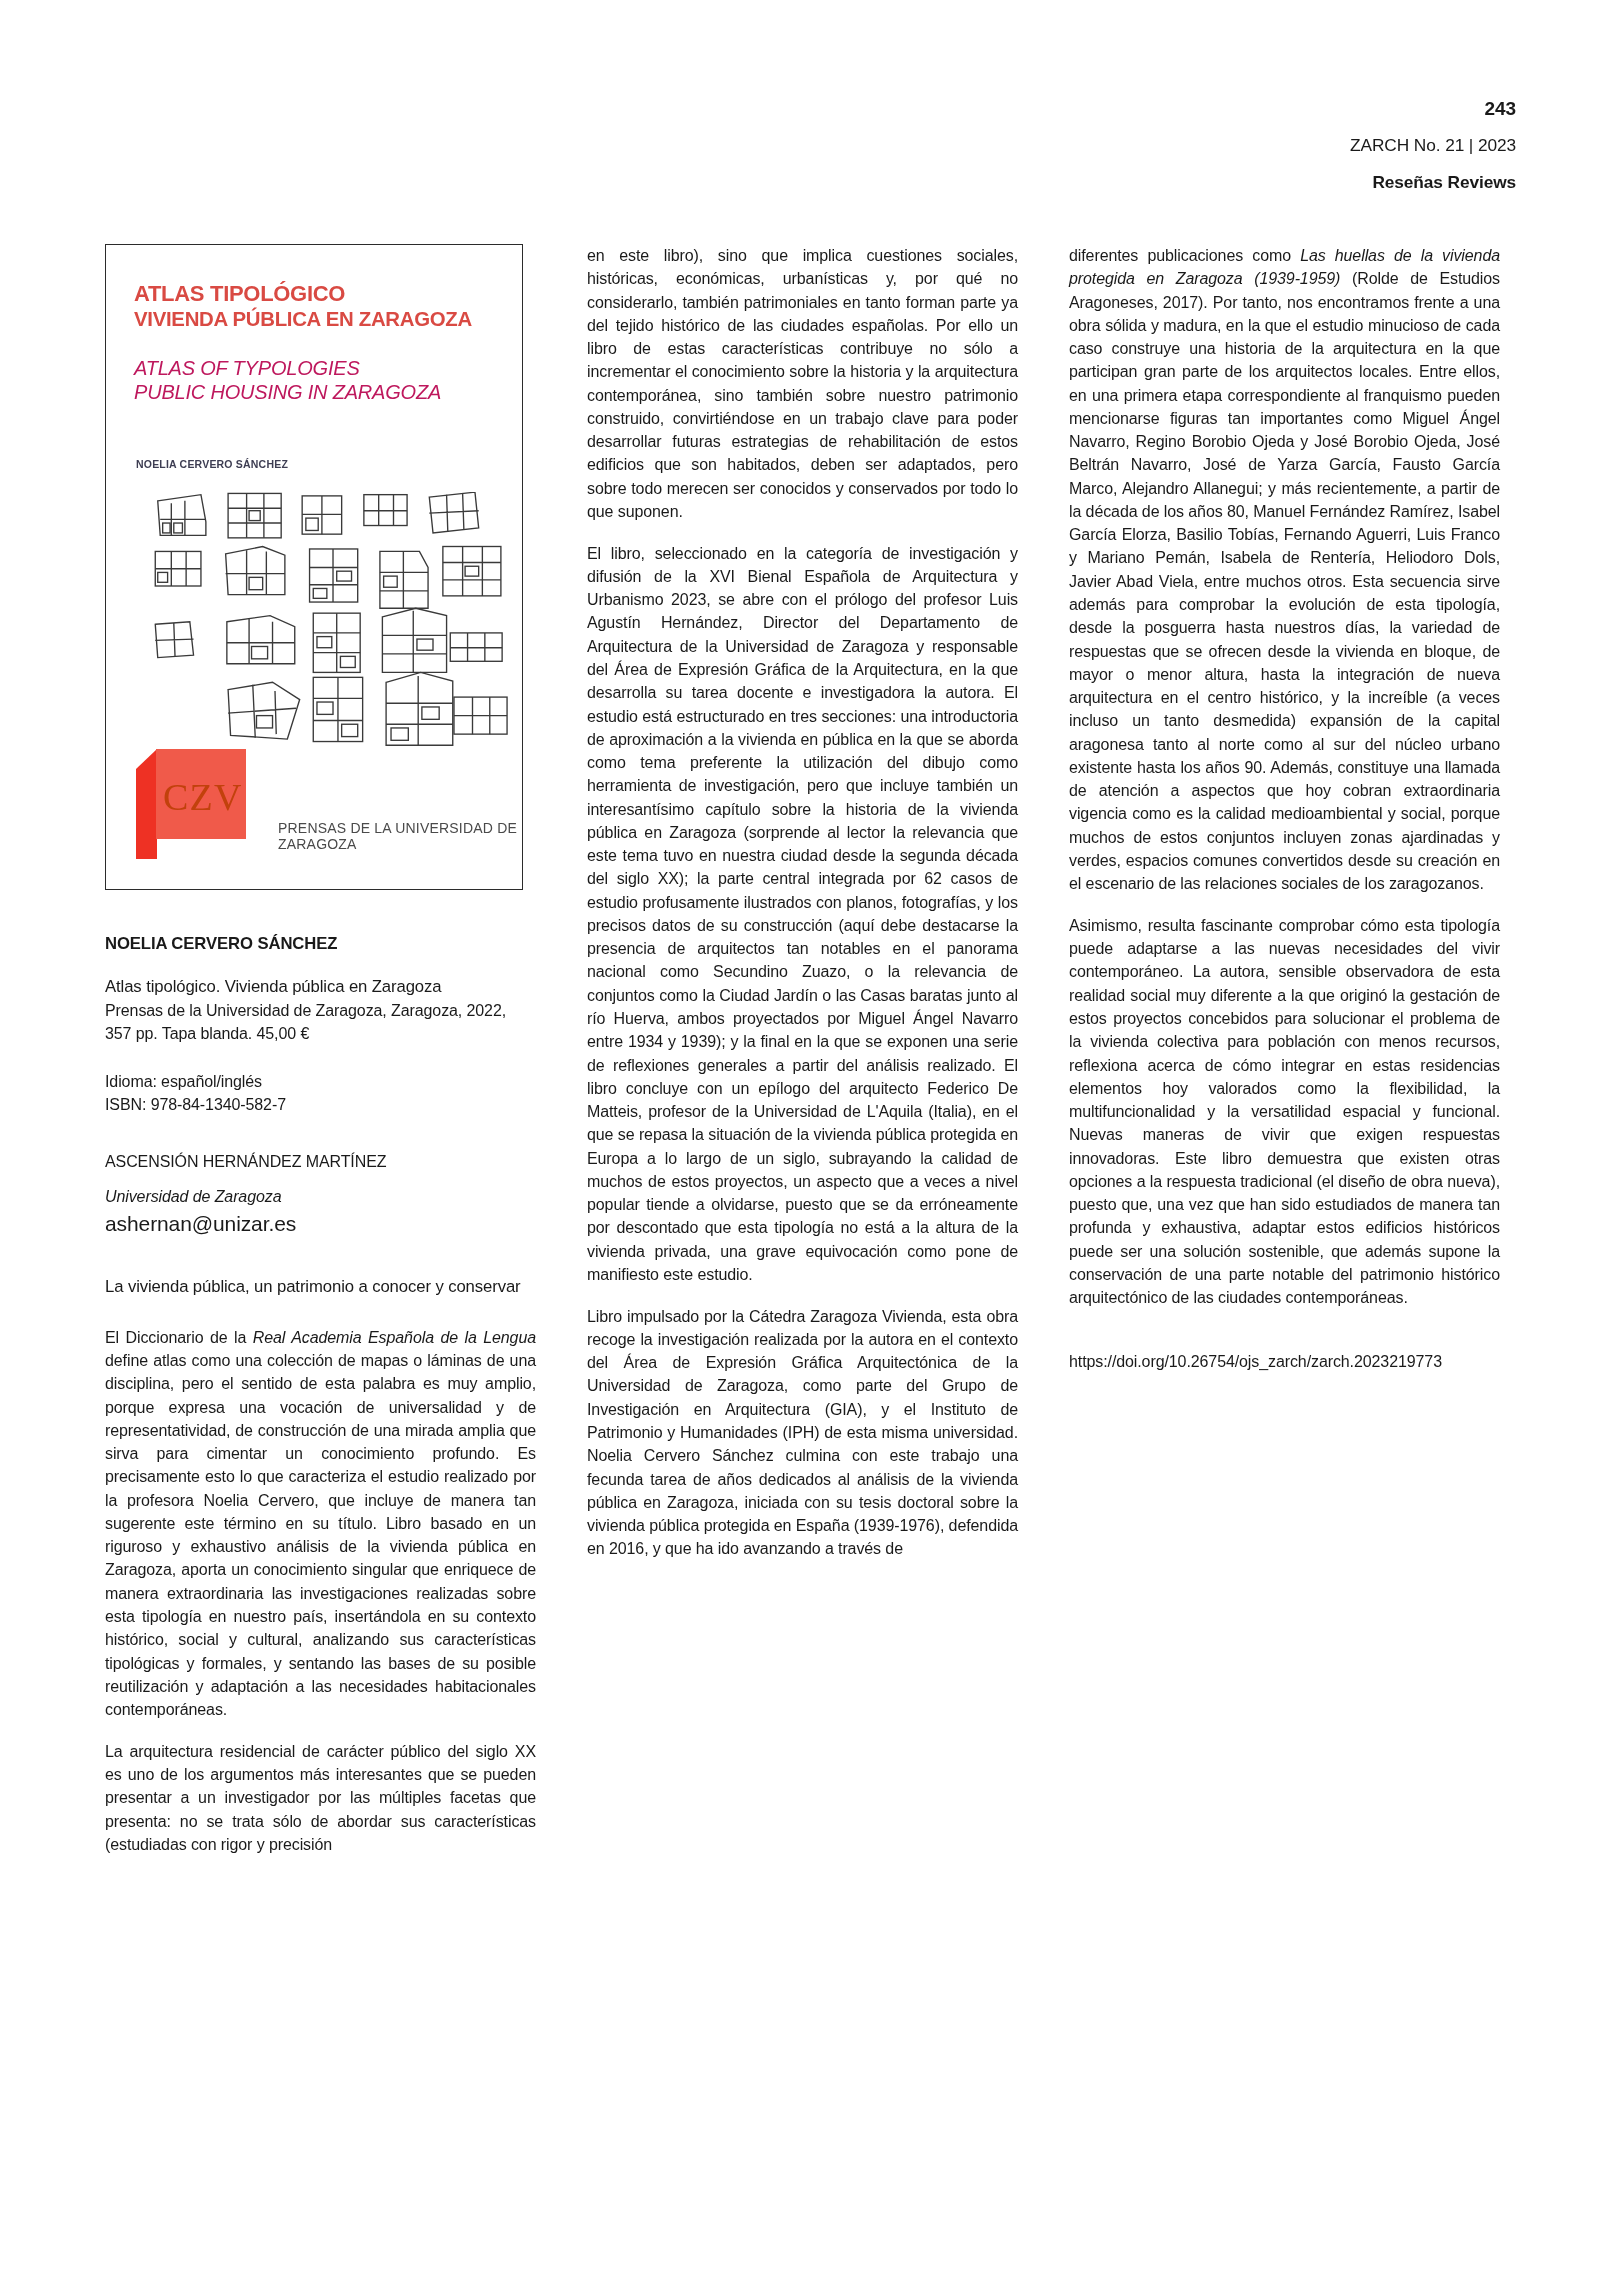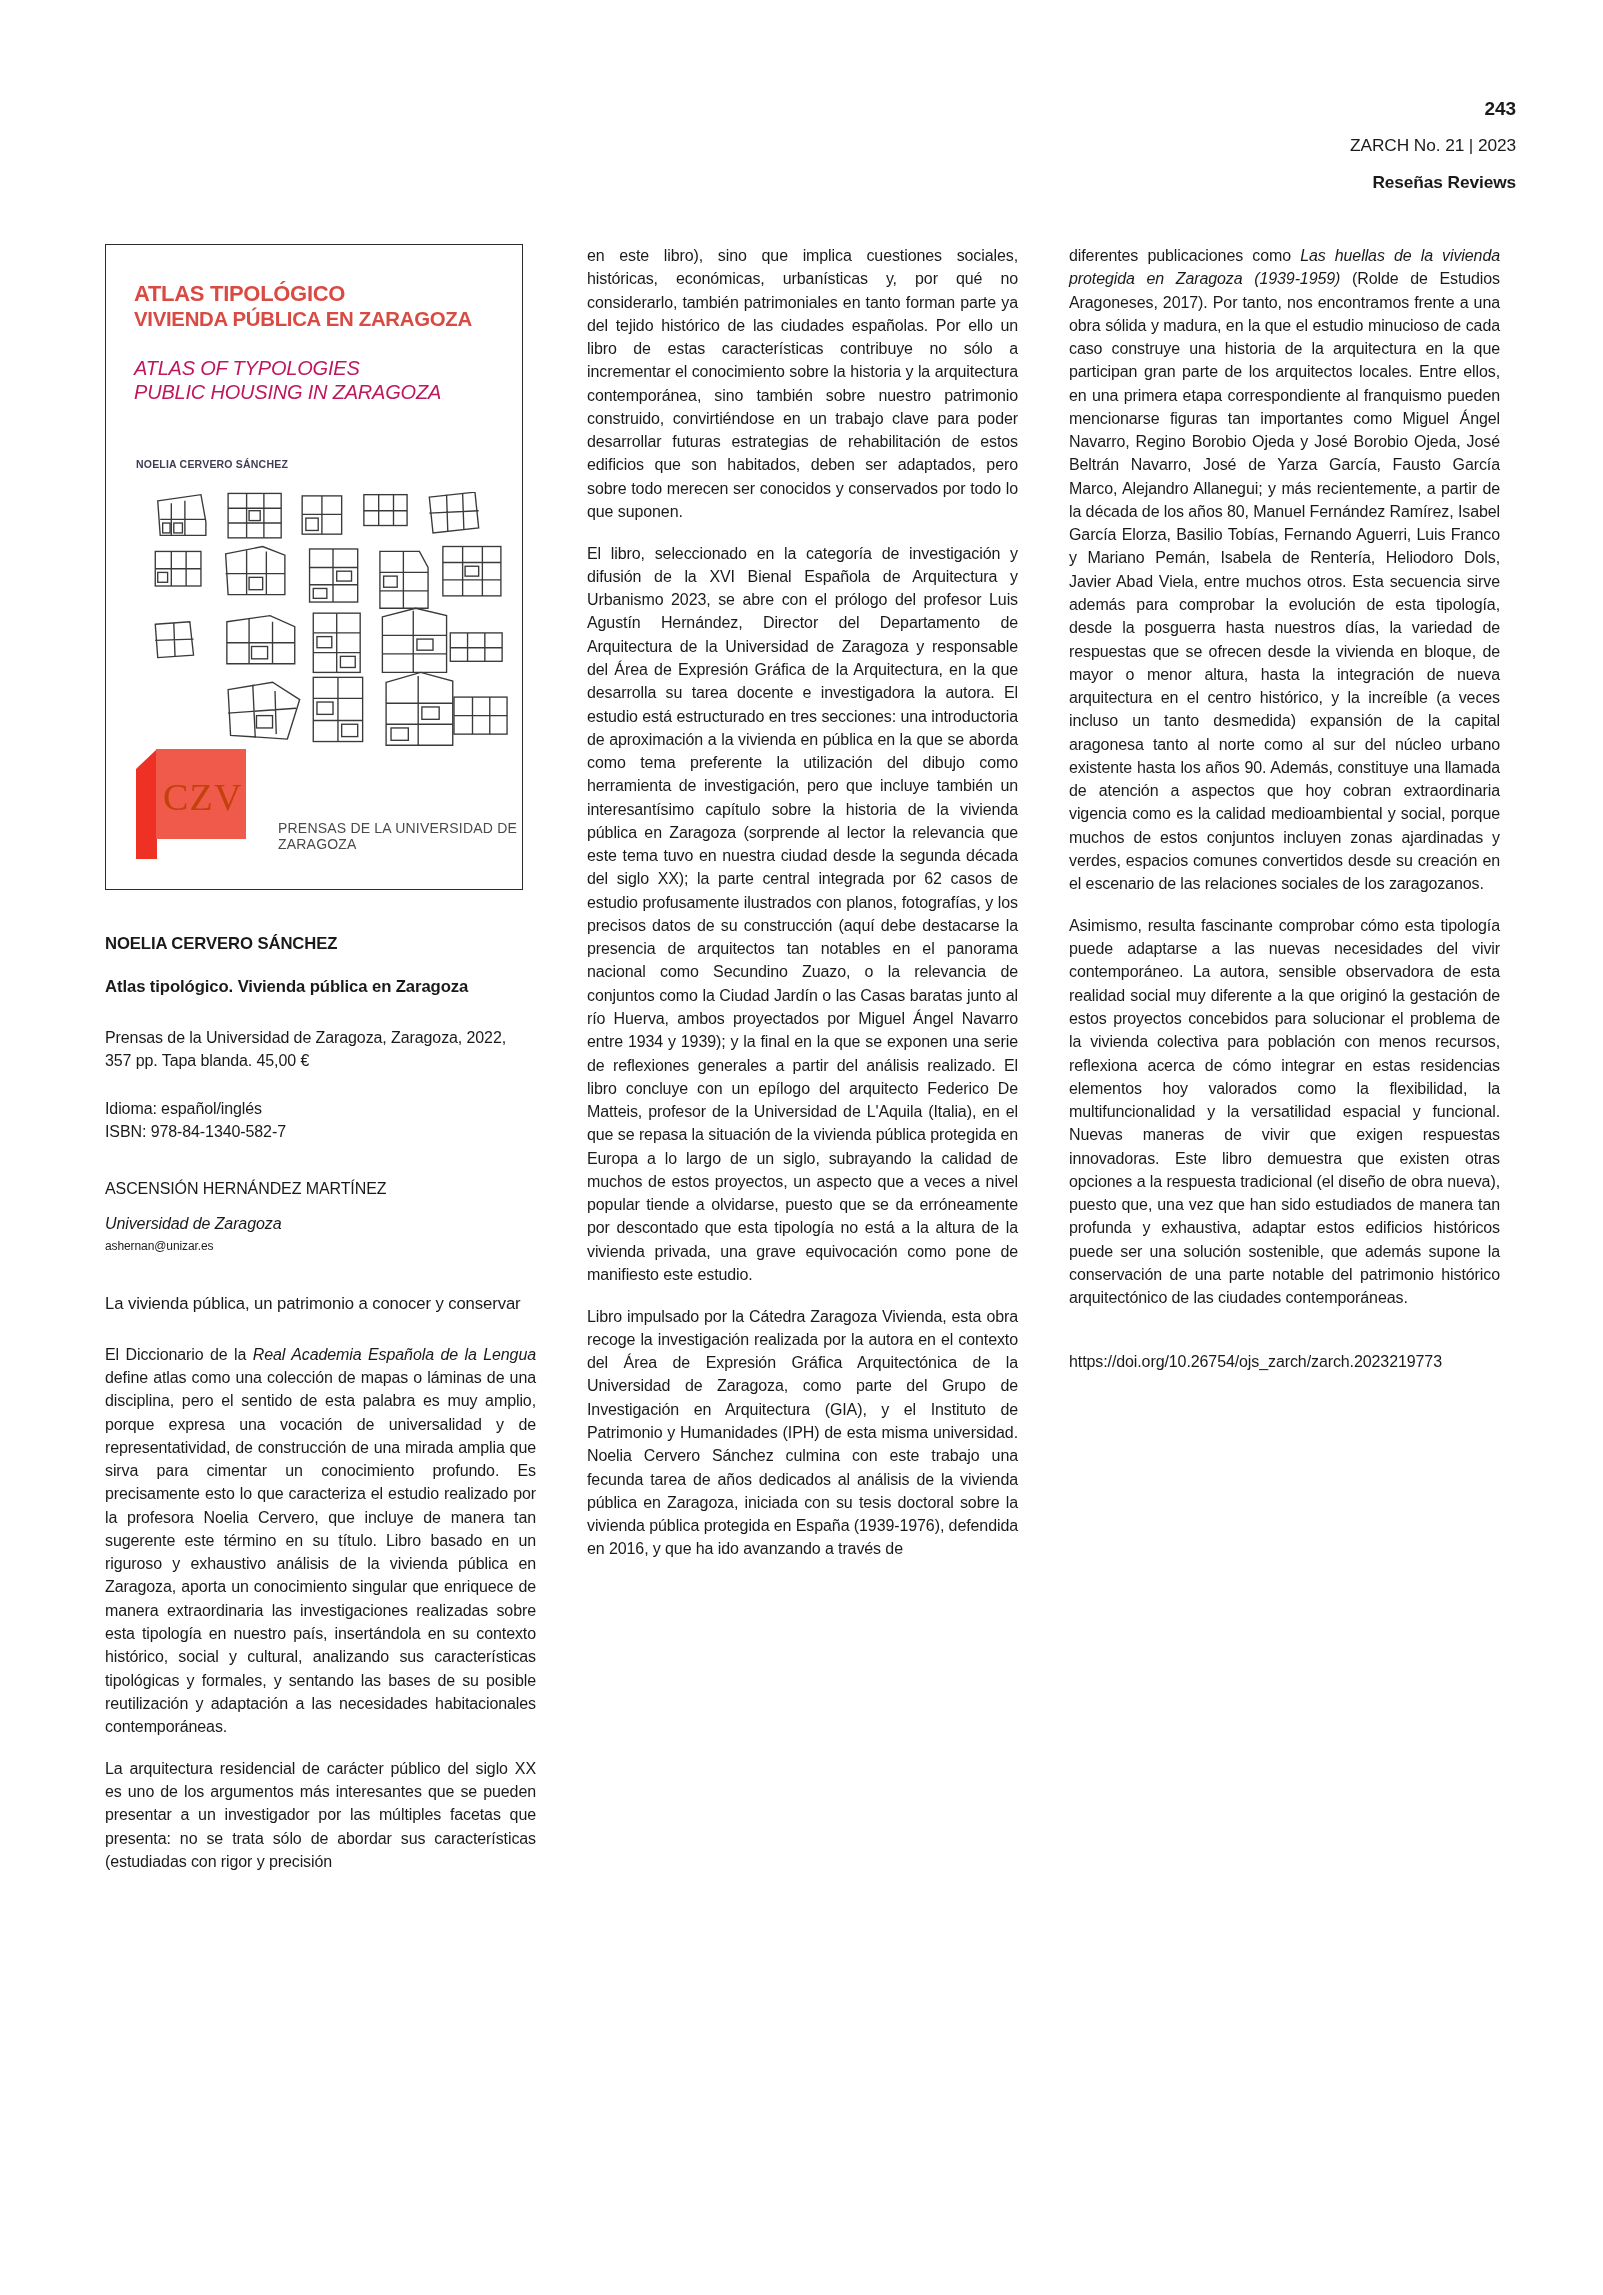--- a/index.html
+++ b/index.html
@@ -156,24 +156,23 @@
 
   
   .meta-author {
     font-size: 16.7px;
     font-weight: 700;
     letter-spacing: -0.1px;
     margin-bottom: 21px;
   }
   .meta-title {
     font-size: 16.7px;
-    font-weight: 700;
+    font-weight: 400;
     line-height: 1.42;
     letter-spacing: -0.1px;
-    margin-bottom: 27px;
   }
   .meta-pub {
     font-size: 16px;
     line-height: 1.44;
     letter-spacing: -0.1px;
     margin-bottom: 25px;
   }
   .meta-lang {
     font-size: 16px;
     line-height: 1.44;
@@ -190,21 +189,21 @@
     letter-spacing: -0.1px;
     margin-bottom: 17.3px;
   }
   .reviewer-aff {
     font-size: 16px;
     font-style: italic;
     letter-spacing: -0.1px;
     margin-bottom: 6px;
   }
   .reviewer-email {
-    font-size: 12px;
+    font-size: 21px;
     letter-spacing: -0.1px;
     margin-bottom: 39px;
   }
   .review-title {
     font-size: 16.7px;
     font-weight: 400;
     line-height: 1.42;
     letter-spacing: -0.1px;
     margin-bottom: 27px;
   }

